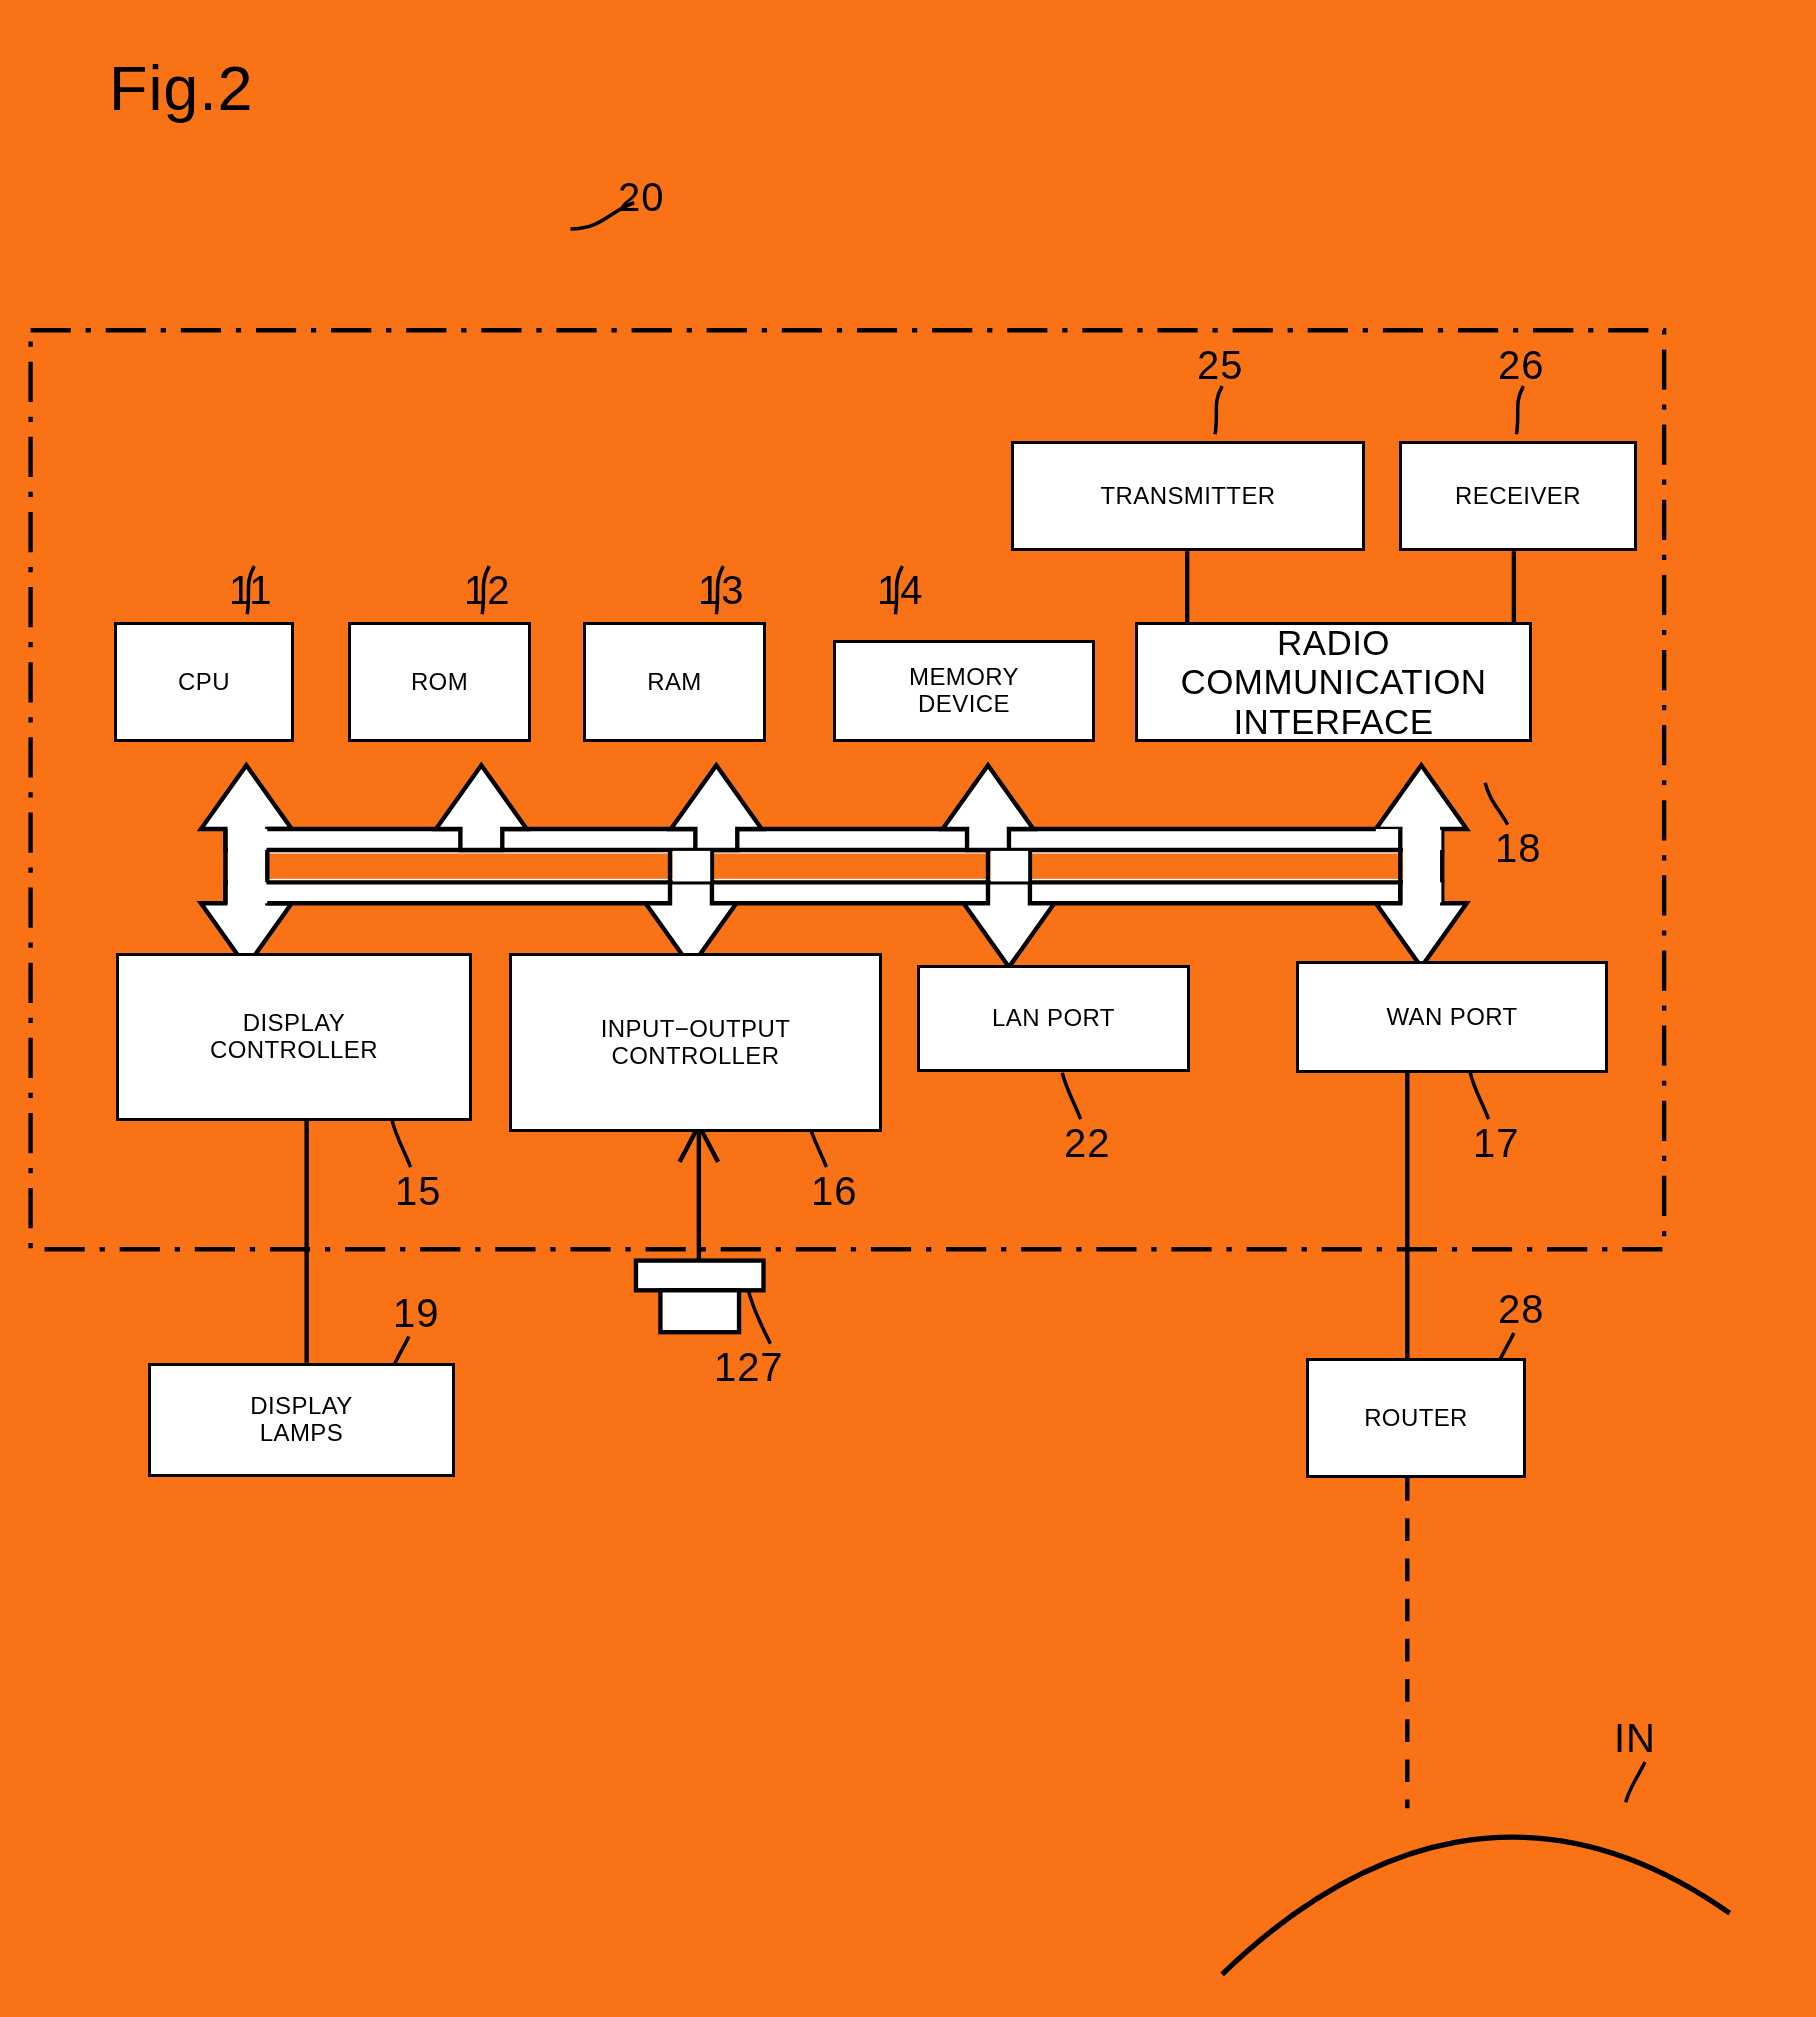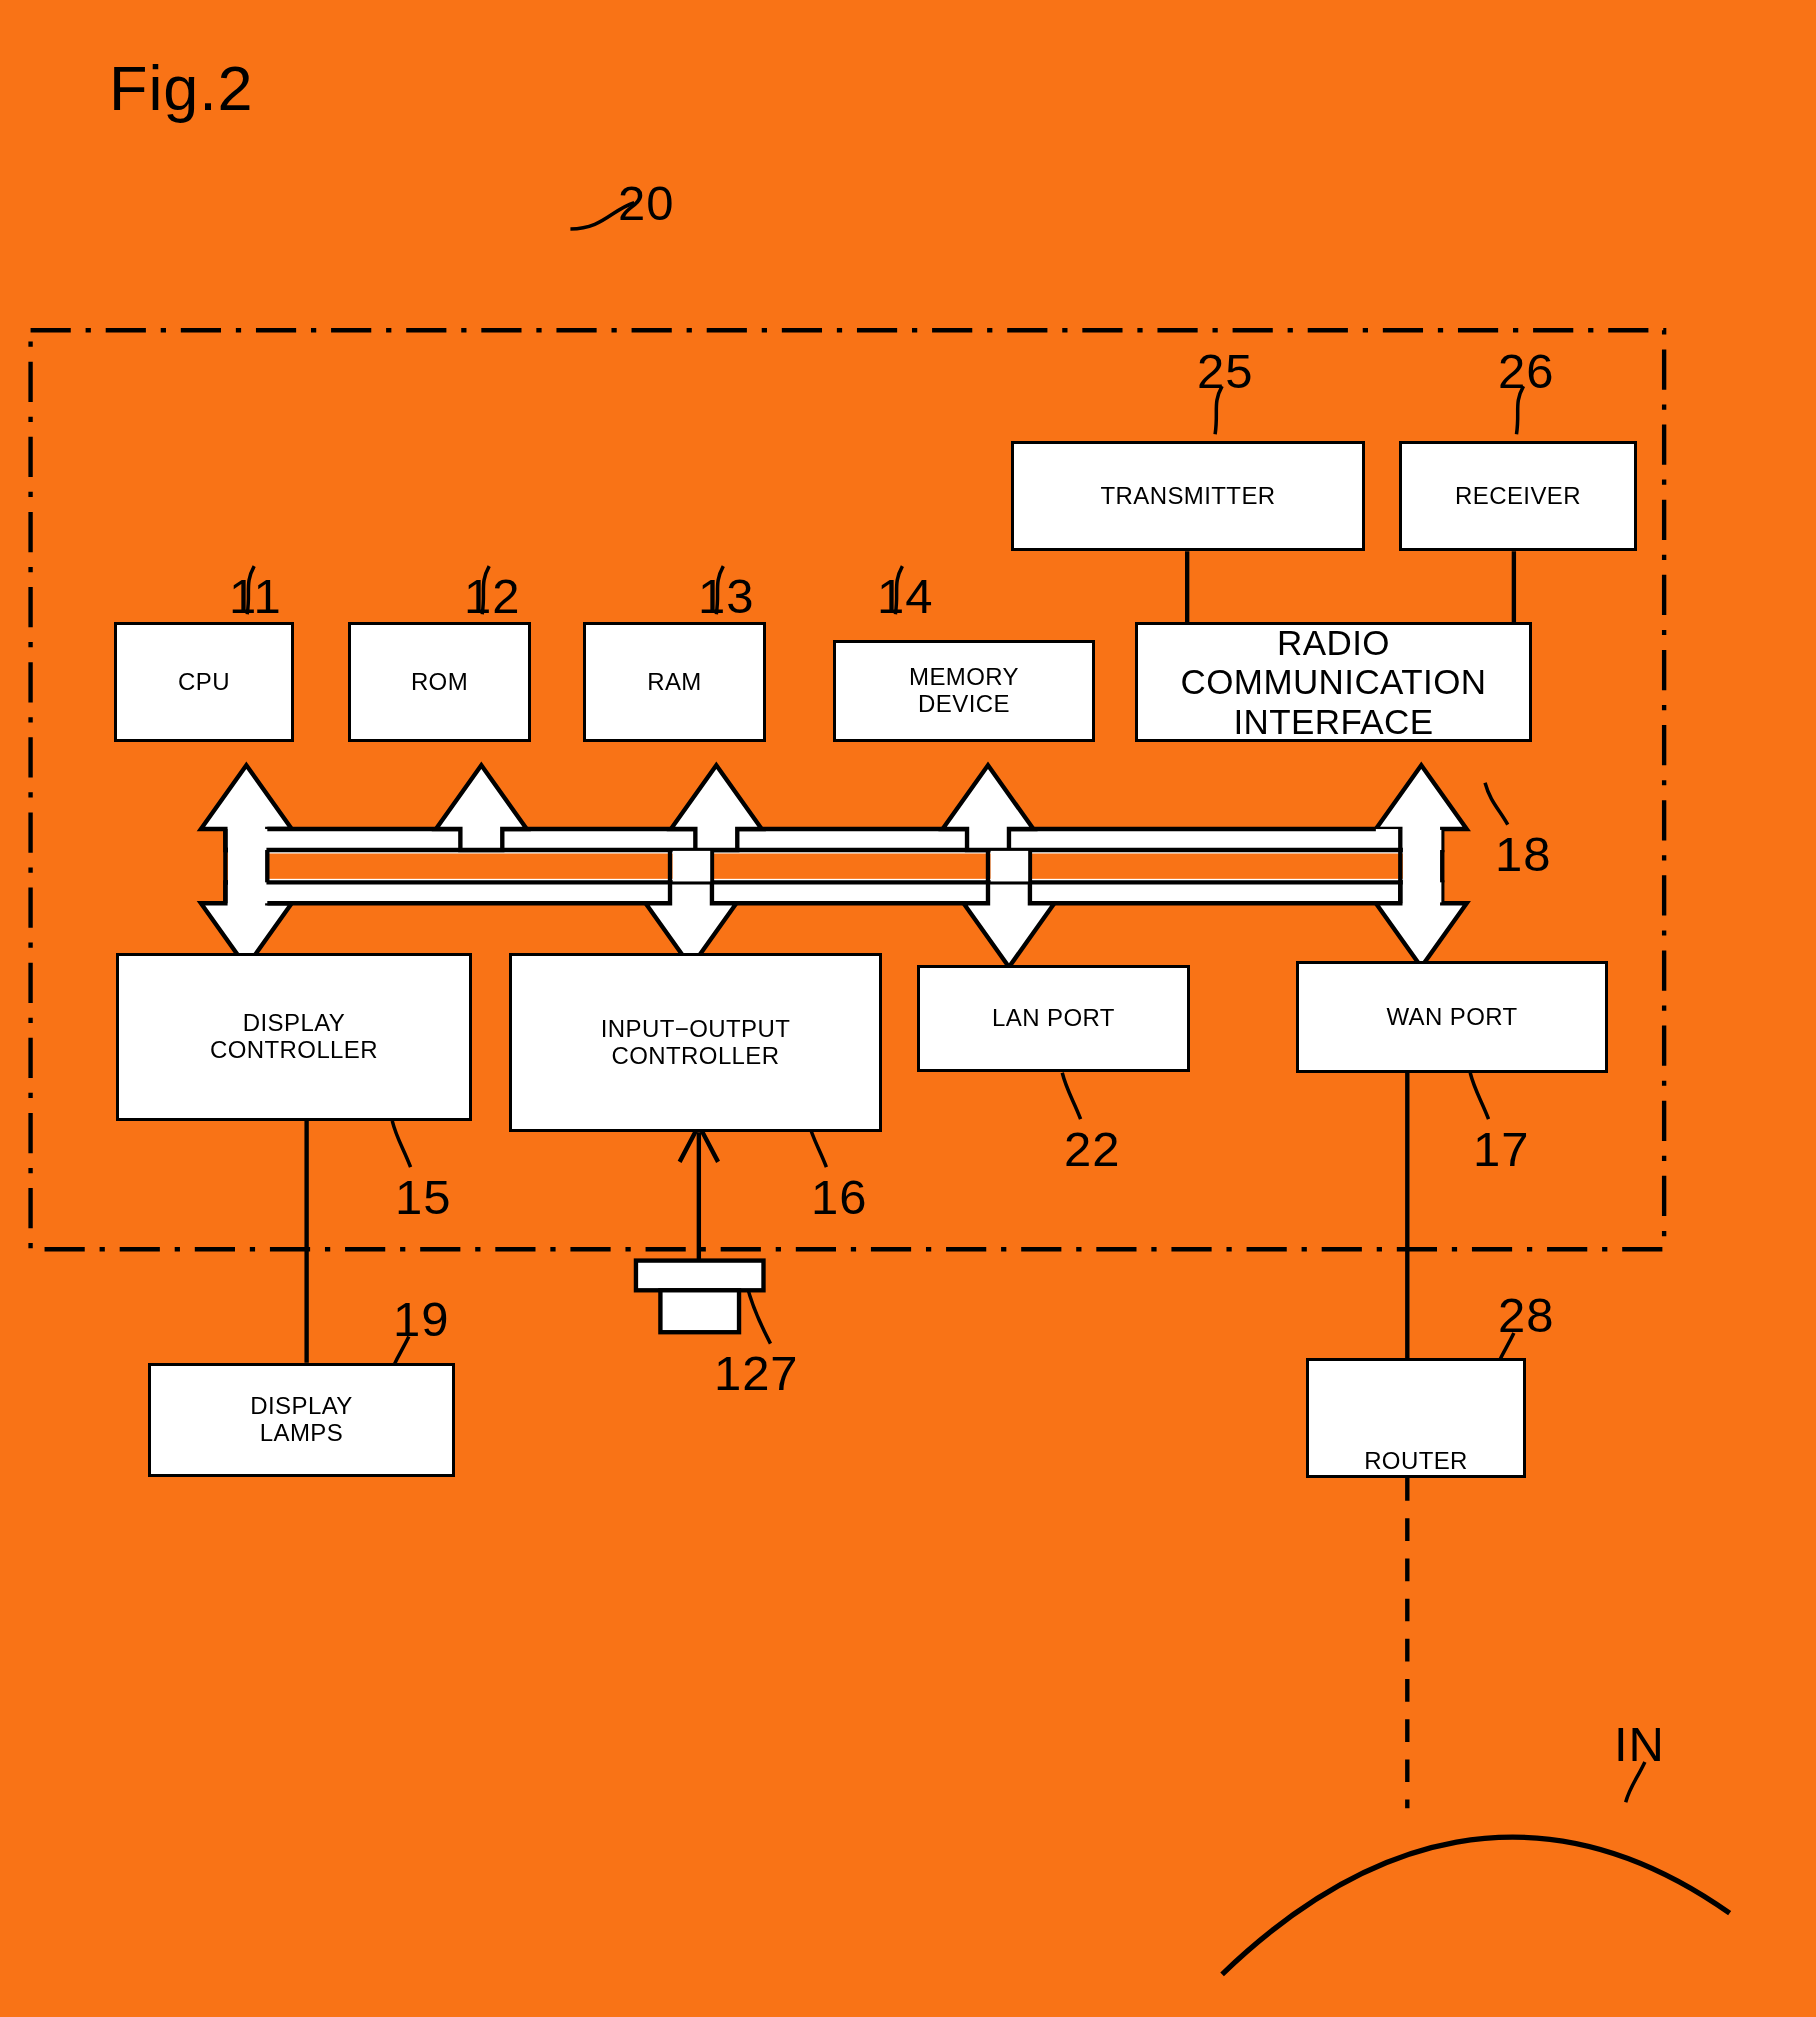--- a/index.html
+++ b/index.html
@@ -41,21 +41,21 @@
     justify-content: center;
     text-align: center;
     line-height: 1.12;
     font-size: 24px;
     letter-spacing: 0.4px;
     z-index: 6;
   }
   .box span { display: block; width: 100%; padding: 0 5.2px; }
   .reflabel {
     position: absolute;
-    font-size: 49px;
+    font-size: 40px;
     letter-spacing: 0.9px;
     z-index: 7;
     white-space: nowrap;
   }
 </style>
 </head>
 <body>
 
 <div id="page">
 
@@ -189,21 +189,21 @@
 
   <div class="box" style="left:1296px; top:961px; width:312px; height:112px;">
     <span>WAN PORT</span>
   </div>
 
   <div class="box" style="left:148px; top:1363px; width:307px; height:114px; flex-direction:column;">
     <span>DISPLAY</span>
     <span>LAMPS</span>
   </div>
 
-  <div class="box" style="left:1306px; top:1358px; width:220px; height:120px;align-items:flex-end;">
+  <div class="box" style="left:1306px; top:1358px; width:220px; height:120px;">
     <span>ROUTER</span>
   </div>
 
   <div class="reflabel" style="left:618px; top:175px;">20</div>
 
   <div class="reflabel" style="left:229px; top:568px;">11</div>
   <div class="reflabel" style="left:464px; top:568px;">12</div>
   <div class="reflabel" style="left:698px; top:568px;">13</div>
   <div class="reflabel" style="left:877px; top:568px;">14</div>
 

